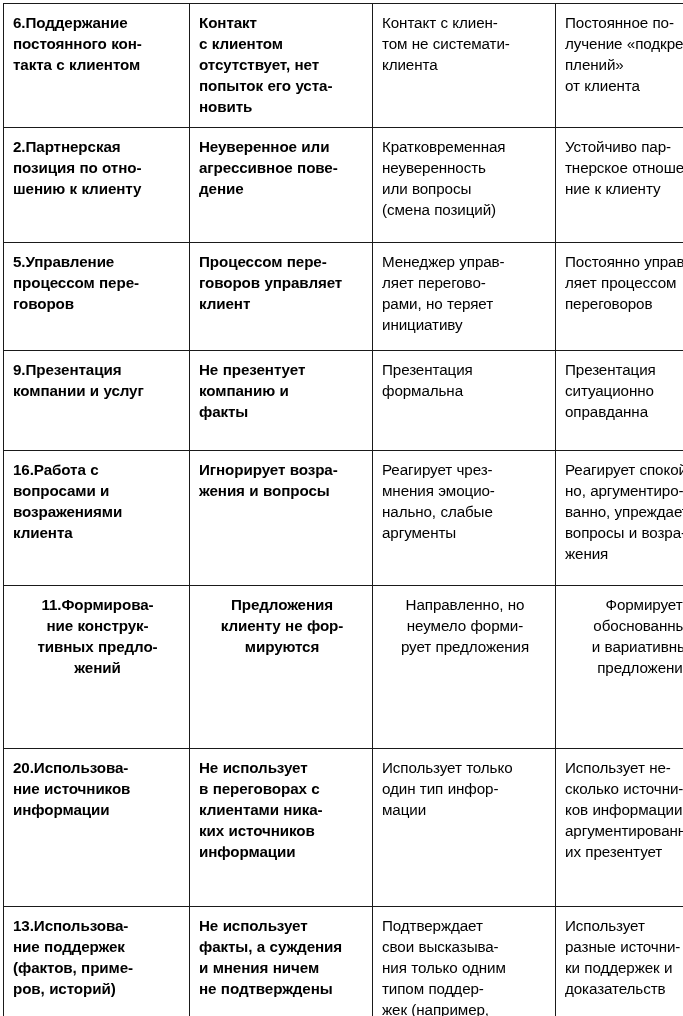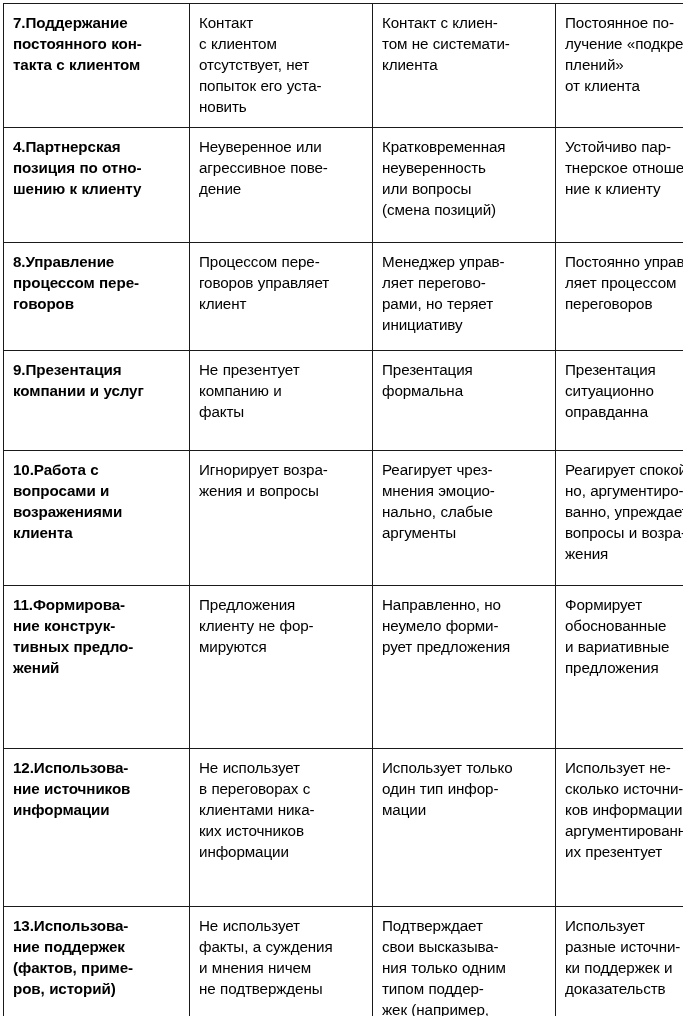--- a/index.html
+++ b/index.html
@@ -43,77 +43,78 @@
   td.col-criterion {
     width: 169px;
     font-weight: bold;
     vertical-align: middle;
     padding-left: 7px;
     padding-right: 4px;
     letter-spacing: -0.15px;
   }
   td.col-level {
     width: 166px;
+    font-weight: bold;
   }
   td.col-level-2 {
     width: 166px;
   }
   td.col-level-3 {
     width: 158px;
   }
   
   tr.r6  td { height: 109px; }
   tr.r7  td { height: 100px; }
   tr.r8  td { height: 93px; }
   tr.r9  td { height: 85px; margin-top: 33px; }
   tr.r10 td { height: 120px; }
-  tr.r11 td { height: 148px; }
+  tr.r11 td { height: 148px; text-align: center; }
   tr.r12 td { height: 143px; }
   tr.r13 td { height: 174px; }
 </style>
 </head>
 <body>
 
 <div class="page">
   <table class="criteria-table">
     <tbody>
       <tr class="r6">
-        <td class="col-criterion">7.Поддержание
+        <td class="col-criterion">6.Поддержание
 постоянного кон-
 такта с клиентом</td>
         <td class="col-level">Контакт
 с клиентом
 отсутствует, нет
 попыток его уста-
 новить</td>
         <td class="col-level-2">Контакт с клиен-
 том не системати-
 клиента</td>
         <td class="col-level-3">Постоянное по-
 лучение «подкре-
 плений»
  от клиента</td>
       </tr>
       <tr class="r7">
-        <td class="col-criterion">4.Партнерская
+        <td class="col-criterion">2.Партнерская
 позиция по отно-
 шению к клиенту</td>
         <td class="col-level">Неуверенное или
 агрессивное пове-
 дение</td>
         <td class="col-level-2">Кратковременная
 неуверенность
 или вопросы
 (смена позиций)</td>
         <td class="col-level-3">Устойчиво пар-
 тнерское отноше-
 ние к клиенту</td>
       </tr>
       <tr class="r8">
-        <td class="col-criterion">8.Управление
+        <td class="col-criterion">5.Управление
 процессом пере-
 говоров</td>
         <td class="col-level">Процессом пере-
 говоров управляет
 клиент</td>
         <td class="col-level-2">Менеджер управ-
 ляет перегово-
 рами, но теряет
 инициативу</td>
         <td class="col-level-3">Постоянно управ-
@@ -126,21 +127,21 @@
         <td class="col-level">Не презентует
 компанию и
 факты</td>
         <td class="col-level-2">Презентация
 формальна</td>
         <td class="col-level-3">Презентация
 ситуационно
 оправданна</td>
       </tr>
       <tr class="r10">
-        <td class="col-criterion">10.Работа с
+        <td class="col-criterion">16.Работа с
 вопросами и
 возражениями
 клиента</td>
         <td class="col-level">Игнорирует возра-
 жения и вопросы</td>
         <td class="col-level-2">Реагирует чрез-
 мнения эмоцио-
 нально, слабые
 аргументы</td>
         <td class="col-level-3">Реагирует спокой-
@@ -159,21 +160,21 @@
 мируются</td>
         <td class="col-level-2">Направленно, но
 неумело форми-
 рует предложения</td>
         <td class="col-level-3">Формирует
 обоснованные
 и вариативные
 предложения</td>
       </tr>
       <tr class="r12">
-        <td class="col-criterion">12.Использова-
+        <td class="col-criterion">20.Использова-
 ние источников
 информации</td>
         <td class="col-level">Не использует
 в переговорах с
 клиентами ника-
 ких источников
 информации</td>
         <td class="col-level-2">Использует только
 один тип инфор-
 мации</td>

